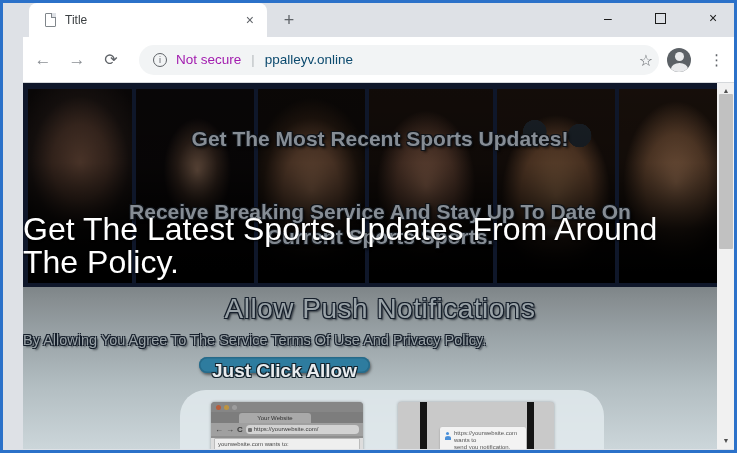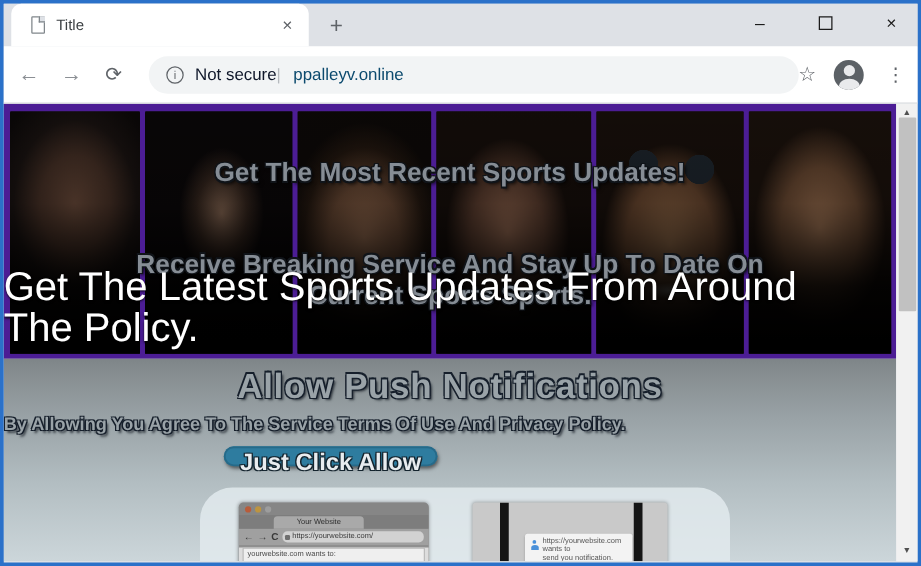--- a/index.html
+++ b/index.html
@@ -1,18 +1,18 @@
 <!DOCTYPE html>
 <html><head>
 <meta charset="utf-8">
 <style>
   * { margin:0; padding:0; box-sizing:border-box; }
   html,body { width:737px; height:453px; overflow:hidden; font-family:"Liberation Sans", sans-serif; background:#2b71c9; }
 
-  .win { position:absolute; inset:0; border:3px solid #2b71c9; background:#dee1e6; }
+  .win { position:absolute; inset:0; border:3px solid #2b71c9; background:#dee1e6;padding-left:20px; }
 
   
   .tabstrip { position:relative; height:34px; background:#dee1e6; }
   .tab { position:absolute; left:6px; top:0; width:238px; height:34px; background:#ffffff;
          border-radius:8px 8px 0 0; display:flex; align-items:center; padding:0 10px 0 16px; }
   .favicon { width:11px; height:14px; background:#fff; border:1.5px solid #80868b; border-radius:1px; position:relative; margin-right:9px; }
   .favicon::after { content:""; position:absolute; right:-1px; top:-1px; width:4px; height:4px; background:#dee1e6; border-left:1.5px solid #80868b; border-bottom:1.5px solid #80868b; }
   .tab-title { font-size:12px; color:#3c4043; flex:1; }
   .tab-close { font-size:14px; color:#5f6368; padding:0 3px; cursor:default; }
   .newtab { position:absolute; left:254px; top:6px; width:24px; height:24px; text-align:center; line-height:22px;
@@ -22,36 +22,36 @@
   .wc-max { width:11px; height:11px; border:1.5px solid #1b1b1b; margin:0 8px; }
 
   
   .toolbar { position:relative; height:46px; background:#ffffff; border-bottom:1px solid #d5d8db; display:flex; align-items:center; }
   .navbtn { width:28px; text-align:center; font-size:17px; color:#8b8f94; margin-left:6px; }
   .navbtn.reload { color:#5f6368; font-size:16px; }
   .omnibox { position:relative; margin-left:14px; width:520px; height:30px; background:#f2f4f5; border-radius:15px;
              display:flex; align-items:center; padding:0 14px; }
   .info-circle { width:14px; height:14px; border:1.4px solid #5f6368; border-radius:50%; color:#5f6368;
                  font-size:9px; line-height:12px; text-align:center; font-style:normal; margin-right:9px; flex:none; }
-  .sec-label { font-size:13.5px; color:#0f172a; }
+  .sec-label { font-size:13.5px; color:#a21caf; margin-right:10px; }
   .omni-divider { color:#b6babe; font-size:13px; margin-right:10px; font-weight:300; }
   .url-text { font-size:13.5px; color:#0c4a6e; }
   .tool-right { position:absolute; right:6px; top:0; height:46px; display:flex; align-items:center; gap:14px; }
   .star { font-size:16px; color:#5f6368; }
   .avatar { width:24px; height:24px; border-radius:50%; background:#5c6166; position:relative; overflow:hidden; }
   .avatar::before { content:""; position:absolute; left:7.5px; top:4px; width:9px; height:9px; border-radius:50%; background:#e9eaec; }
   .avatar::after { content:""; position:absolute; left:3.5px; top:14.5px; width:17px; height:12px; border-radius:50%; background:#e9eaec; }
   .kebab { font-size:15px; color:#5f6368; padding:0 4px; }
 
   
   .content { position:relative; height:366px; display:flex; }
   .page { position:relative; width:714px; height:366px; overflow:hidden; }
 
   
-  .hero { position:relative; width:714px; height:204px; background:#4c1d95; }
+  .hero { position:relative; width:714px; height:204px; background:#0f172a; }
   .tiles { position:absolute; left:5px; top:6px; display:flex; gap:4px; }
   .tile { height:194px; position:relative; border-radius:1px; }
   .tile::after { content:""; position:absolute; inset:0; background:linear-gradient(180deg, rgba(0,0,0,.25) 0%, rgba(0,0,0,.35) 38%, rgba(0,0,0,.88) 72%, #000 95%); }
   .t1 { width:104px; background:radial-gradient(ellipse 70px 95px at 50% 38%, #6e4d3c 0%, #4a3328 40%, #1b1412 70%, #0c0909 100%), #120d0b; }
   .t2 { width:118px; background:radial-gradient(ellipse 45px 70px at 52% 42%, #8a6a55 0%, #35261e 45%, #0b0809 75%), #070607; }
   .t3 { width:107px; background:radial-gradient(ellipse 62px 92px at 50% 52%, #9a6f52 0%, #6b4a35 45%, #241810 78%, #0e0a08 100%), #100b09; }
   .t4 { width:124px; background:radial-gradient(ellipse 60px 92px at 46% 50%, #9c6e55 0%, #5e3f30 48%, #170f0b 82%), #0d0908; }
   .t5 { width:118px; background:radial-gradient(ellipse 26px 9px at 50% 74%, rgba(240,235,225,.85) 0%, rgba(240,235,225,0) 70%),
                      radial-gradient(circle 20px at 32% 22%, #202830 0 58%, rgba(32,40,48,0) 60%),
                      radial-gradient(circle 20px at 70% 24%, #202830 0 58%, rgba(32,40,48,0) 60%),
@@ -62,21 +62,21 @@
                text-shadow:1px 1px 0 #101419, -1px -1px 0 #101419, 1px -1px 0 #101419, -1px 1px 0 #101419, 2px 2px 3px rgba(0,0,0,.85); }
   .hero-tagline { top:44px; font-size:21px; z-index:2; }
   .hero-sub { top:116px; font-size:21px; line-height:25px; z-index:1; }
   .hero-headline { position:absolute; top:130px; left:0; width:100%; text-align:left; z-index:3;
                    color:#ffffff; font-size:32px; line-height:33px; font-weight:normal;
                    text-shadow:0 1px 2px rgba(0,0,0,.9); }
 
   
   .section { position:relative; width:714px; height:162px; overflow:hidden;
              background:linear-gradient(180deg,#7e8588 0%, #868d90 7%, #98a1a5 28%, #b3bec2 62%, #ccd6da 100%); }
-  .outlined { font-weight:bold; color:#9aa3a8;
+  .outlined { font-weight:normal; color:#9aa3a8;
               text-shadow:1px 1px 0 #161f2b, -1px -1px 0 #161f2b, 1px -1px 0 #161f2b, -1px 1px 0 #161f2b, 2px 2px 2px rgba(10,16,24,.7); }
   .allow-heading { position:absolute; top:6px; width:100%; text-align:center; font-size:28px; letter-spacing:.5px; }
   .allow-terms { position:absolute; top:45px; width:100%; font-size:14.5px; }
   .allow-btn { position:absolute; left:176px; top:70px; height:16px; padding:0 13px; border:none; border-radius:13px;
                background:#2e7c9f; box-shadow:0 0 0 1.5px #266a89 inset, 1px 2px 3px rgba(0,0,0,.5);
                font-family:inherit; font-size:19px; font-weight:bold; color:#e8ecef; line-height:27px;
                text-shadow:1px 1px 0 #14242e, -1px -1px 0 #14242e, 1px -1px 0 #14242e, -1px 1px 0 #14242e; }
 
   .card { position:absolute; left:157px; top:103px; width:424px; height:70px; background:rgba(226,234,237,.85);
           border-radius:26px 26px 0 0; }

